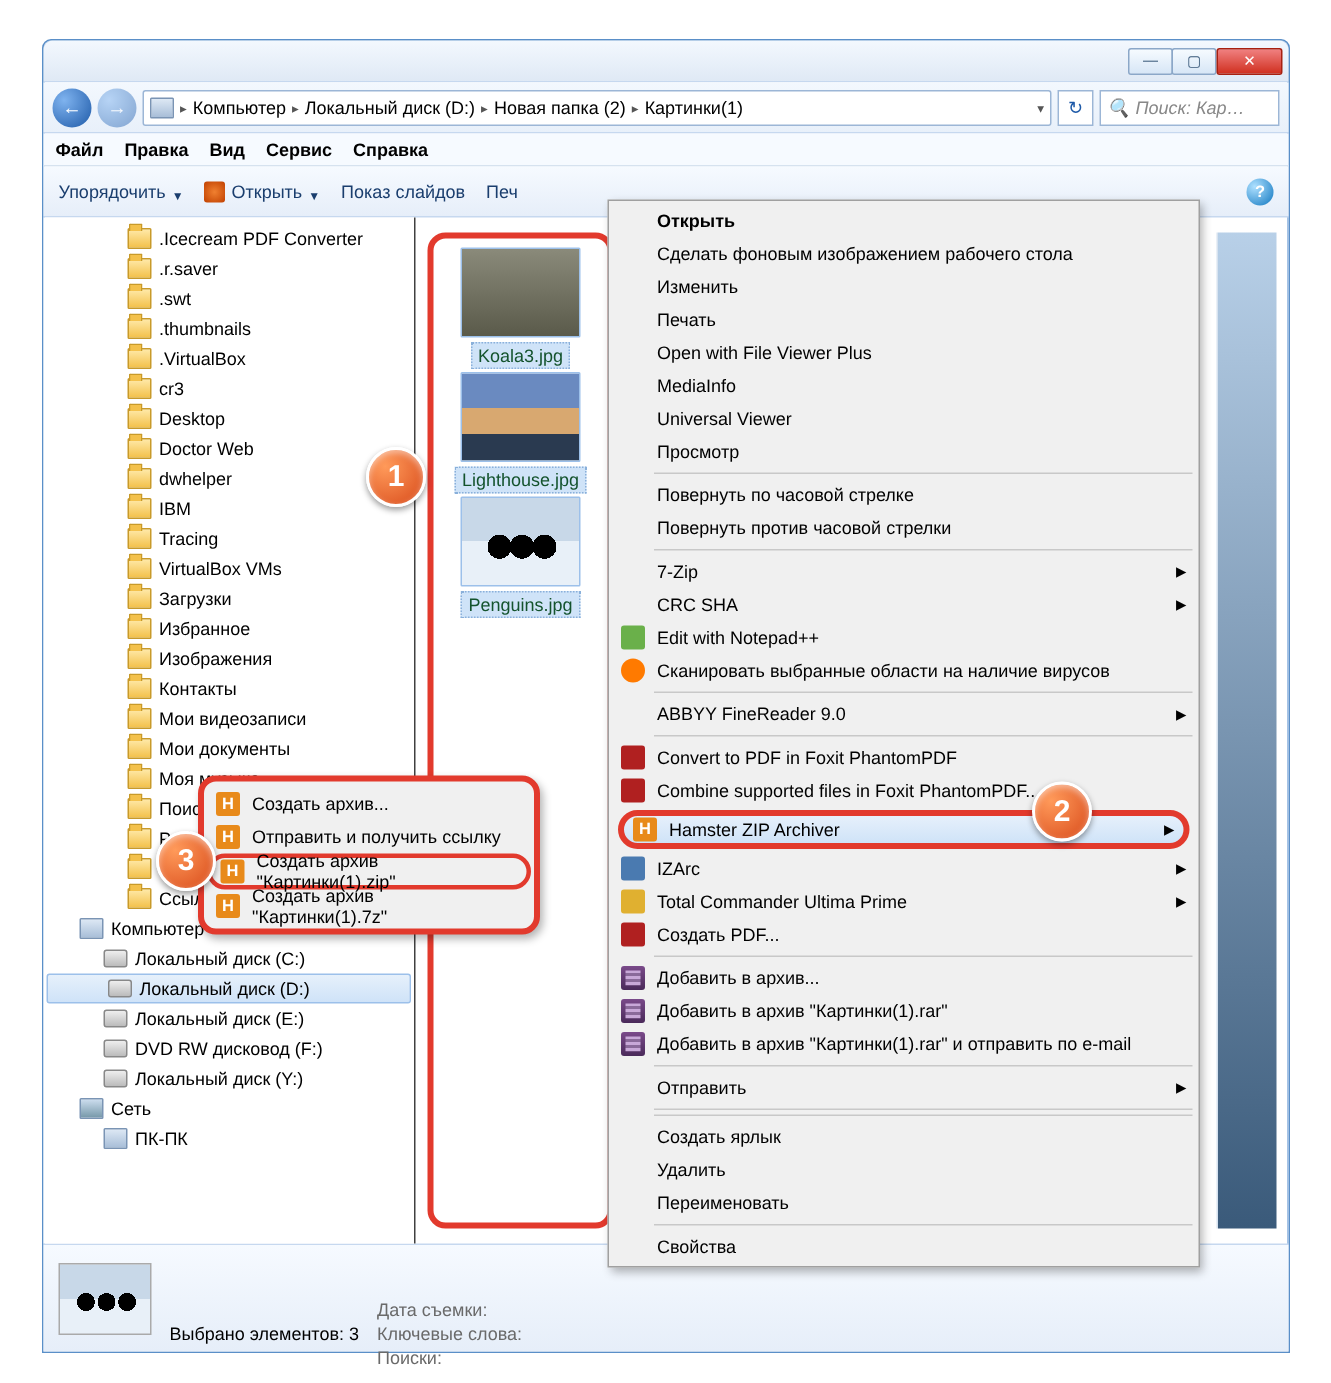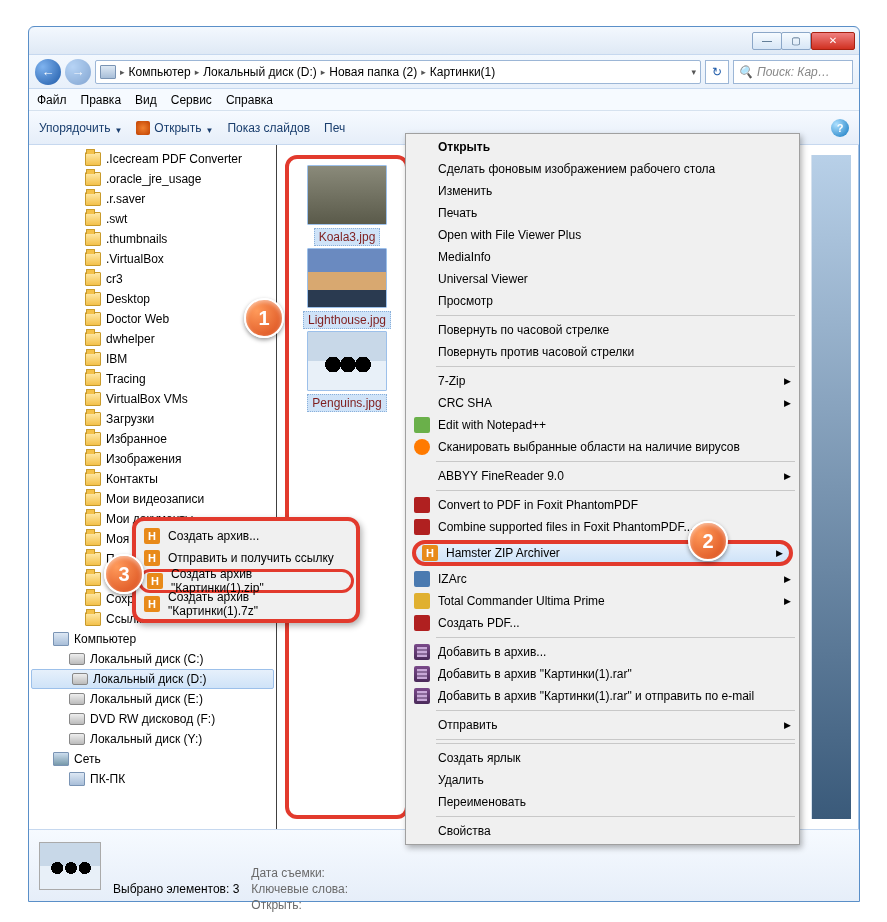--- a/index.html
+++ b/index.html
@@ -17,21 +17,21 @@
 .navbtn { width:26px; height:26px; border-radius:50%; background:radial-gradient(circle at 30% 30%,#7fb3ef,#1e5aa8); color:#fff; display:flex; align-items:center; justify-content:center; font-size:13px; }
 .navbtn.fwd { opacity:.5; }
 .addrbar { flex:1; height:24px; border:1px solid #9cb6d6; background:#fff; border-radius:2px; display:flex; align-items:center; padding:0 4px; gap:2px; }
 .addrbar .seg { display:flex; align-items:center; gap:2px; color:#000; }
 .addrbar .arrow { color:#555; font-size:9px; padding:0 2px; }
 .refresh { width:24px; height:24px; border:1px solid #9cb6d6; display:flex; align-items:center; justify-content:center; background:#fff; color:#1e5aa8; }
 .search { width:120px; height:24px; border:1px solid #9cb6d6; background:#fff; padding:0 4px; color:#888; font-style:italic; display:flex; align-items:center; gap:4px; }
 
 
 .menubar { height:22px; display:flex; align-items:center; gap:14px; padding-left:8px; border-bottom:1px solid #d6e2ef; background:#f6faff; }
-.menubar span { color:#000; }
+.menubar span { color:#000;font-weight:bold; }
 
 
 .toolbar { height:34px; display:flex; align-items:center; gap:14px; padding-left:10px; background:linear-gradient(#f6faff,#e6eef9); border-bottom:1px solid #c6d8ef; }
 .toolbtn { color:#1a3e6e; display:flex; align-items:flex-end; gap:4px; }
 .toolbtn .dd { font-size:8px; color:#1a3e6e; }
 .helpico { margin-left:auto; margin-right:10px; width:18px; height:18px; border-radius:50%; background:radial-gradient(circle at 30% 30%,#aee0ff,#1077c0); color:#fff; display:flex; align-items:center; justify-content:center; font-size:11px; font-weight:bold; }
 
 
 .bodysplit { display:flex; height:calc(100% - 28px - 34px - 22px - 34px - 72px); }
 .tree { width:248px; border-right:1px solid #404040; overflow:hidden; padding-top:4px; background:#fff; }
@@ -46,21 +46,21 @@
 
 
 .filearea { flex:1; position:relative; padding:10px 8px; display:flex; }
 .selgroup { border:4px solid #e23a2d; border-radius:12px; padding:6px 10px 6px 10px; display:flex; flex-direction:column; gap:2px; position:relative; }
 .thumb { width:96px; display:flex; flex-direction:column; align-items:center; gap:3px; }
 .thumb .img { width:80px; height:60px; border:1px solid #9cc0ea; background:#ddd; border-radius:1px; }
 .thumb .img.koala { background:linear-gradient(#8a8a7a,#5a5a4a); }
 .thumb .img.light { background:linear-gradient(#6a8ac0 40%,#d8a870 40%,#d8a870 70%,#2a3a50 70%); }
 .thumb .img.peng { background:linear-gradient(#c8d8e8 50%,#e8f0f8 50%); position:relative; }
 .thumb .img.peng::after { content:""; position:absolute; left:15px; top:15px; width:50px; height:35px; background:radial-gradient(circle at 20% 50%,#000 8px,transparent 8px),radial-gradient(circle at 50% 50%,#000 8px,transparent 8px),radial-gradient(circle at 80% 50%,#000 8px,transparent 8px); }
-.thumb .cap { color:#7f1d1d; background:#cfe3f8; padding:1px 4px; border:1px dotted #8ab0da; }
+.thumb .cap { color:#14532d; background:#cfe3f8; padding:1px 4px; border:1px dotted #8ab0da; }
 
 
 .ctxmenu { position:absolute; background:#f0f0f0; border:1px solid #a0a0a0; box-shadow:2px 3px 6px rgba(0,0,0,.3); padding:2px; }
 .ctxmenu.main { left:405px; top:133px; width:395px; }
 .ctxmenu.sub  { left:132px; top:517px; width:228px; border:4px solid #e23a2d; border-radius:12px; padding:4px 2px; }
 .ctxmenu .row { display:flex; align-items:center; height:22px; padding:0 18px 0 30px; position:relative; color:#000; }
 .ctxmenu .row.bold { font-weight:bold; }
 .ctxmenu .row .subarr { position:absolute; right:6px; font-size:9px; color:#000; }
 .ctxmenu .sep { height:1px; background:#c8c8c8; margin:3px 2px 3px 28px; }
 .ctxmenu .ico { position:absolute; left:6px; width:16px; height:16px; display:flex; align-items:center; justify-content:center; font-size:11px; border-radius:2px; }
@@ -146,24 +146,20 @@
   </div>
 
   <div class="bodysplit">
     <div class="tree" id="tree">
         <div class="item">
           <span class="fico"></span>
           <span>.Icecream PDF Converter</span>
         </div>
         <div class="item">
           <span class="fico"></span>
-          <span>.oracle_jre_usage</span>
-        </div>
-        <div class="item">
-          <span class="fico"></span>
           <span>.r.saver</span>
         </div>
         <div class="item">
           <span class="fico"></span>
           <span>.swt</span>
         </div>
         <div class="item">
           <span class="fico"></span>
           <span>.thumbnails</span>
         </div>
@@ -296,21 +292,21 @@
   </div>
 
   <div class="details">
     <div class="dthumb"></div>
     <div class="meta">
       <div style="color:#000">Выбрано элементов: 3</div>
     </div>
     <div class="meta">
       <div><span class="k">Дата съемки:</span></div>
       <div><span class="k">Ключевые слова:</span></div>
-      <div><span class="k">Открыть:</span></div>
+      <div><span class="k">Поиски:</span></div>
     </div>
   </div>
 </div>
 
 <div class="ctxmenu main" id="ctxmain">
     <div class="row bold">
       <span>Открыть</span>
     </div>
     <div class="row">
       <span>Сделать фоновым изображением рабочего стола</span>

